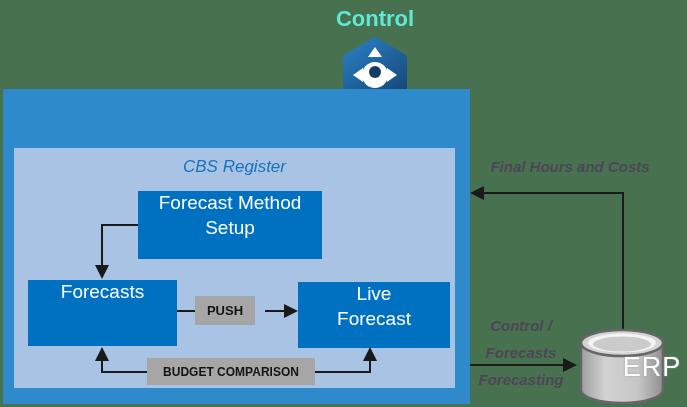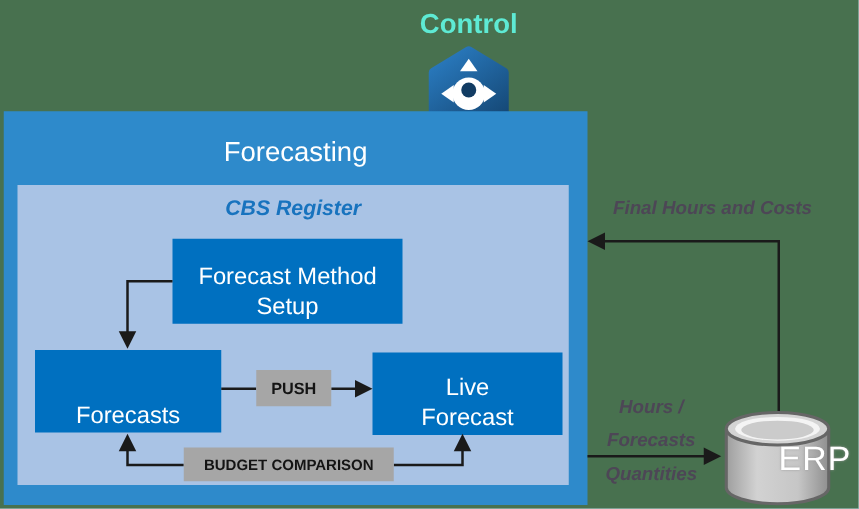--- a/index.html
+++ b/index.html
@@ -15,36 +15,36 @@
   }
   .control-icon{left:341px;top:36px;width:68px;height:78px;}
   .outer-box{left:3px;top:89px;width:467px;height:315px;background:#2E8ACB;}
   .outer-title{
     left:3px;top:109px;width:467px;text-align:center;
     color:#ffffff;font-size:22px;
   }
   .inner-box{left:14px;top:148px;width:441px;height:240px;background:#A9C3E5;}
   .inner-title{
     left:14px;top:157px;width:441px;text-align:center;
-    color:#1873BE;font-size:17px;font-style:italic;font-weight:700;
+    color:#1873BE;font-size:17px;font-style:italic;font-weight:400;
   }
   .node{
     background:#0070C0;color:#ffffff;font-size:19px;
-    display:flex;align-items:flex-end;justify-content:center;text-align:center;
+    display:flex;align-items:flex-start;justify-content:center;text-align:center;
     line-height:1.3;
   }
   .node-fms{left:138px;top:191px;width:184px;height:68px;}
   .node-forecasts{left:28px;top:280px;width:149px;height:66px;}
   .node-live{left:298px;top:282px;width:152px;height:66px;}
   .node-live span{max-width:95px;}
   .conn-label{
     background:#A6A6A6;color:#141414;font-weight:bold;
     display:flex;align-items:center;justify-content:center;text-align:center;
   }
-  .label-push{left:205px;top:296px;width:60px;height:29px;font-size:13px;}
+  .label-push{left:195px;top:296px;width:60px;height:29px;font-size:13px;}
   .label-budget{left:147px;top:358px;width:168px;height:27px;font-size:12px;}
   .svg-lines{left:0;top:0;width:687px;height:407px;pointer-events:none;}
   .annotation{
     color:#4D4656;font-style:italic;font-weight:bold;font-size:15px;text-align:center;
   }
   .ann-final{left:480px;top:158px;width:180px;}
   .ann-budget{left:468px;top:312px;width:106px;line-height:27px;}
   .erp-cyl{left:578px;top:328px;width:88px;height:78px;}
   .erp-label{
     left:608px;top:352px;width:88px;text-align:center;
@@ -71,21 +71,20 @@
       <polygon points="34,11 41,21 27,21" fill="#ffffff"></polygon>
       <polygon points="34,67 41,57 27,57" fill="#ffffff"></polygon>
       <polygon points="12,39 22,32 22,46" fill="#ffffff"></polygon>
       <polygon points="56,39 46,32 46,46" fill="#ffffff"></polygon>
       <circle cx="34" cy="39" r="13" fill="#ffffff"></circle>
       <circle cx="34" cy="36" r="6" fill="#123C63"></circle>
     </svg>
   </div>
 
   <div class="abs outer-box"></div>
-  <div class="abs outer-title">Forecasting</div>
 
   <div class="abs inner-box"></div>
   <div class="abs inner-title">CBS Register</div>
 
   <div class="abs node node-fms">
     <span>Forecast Method Setup</span>
   </div>
 
   <div class="abs node node-forecasts">
     <span>Forecasts</span>
@@ -118,23 +117,23 @@
     <span>PUSH</span>
   </div>
 
   <div class="abs annotation ann-final">Final Hours and Costs</div>
 
   <div class="abs conn-label label-budget">
     <span>BUDGET COMPARISON</span>
   </div>
 
   <div class="abs annotation ann-budget">
-    <div>Hours /</div>
+    <div>Control /</div>
     <div>Forecasts</div>
-    <div>Quantities</div>
+    <div>Forecasting</div>
   </div>
 
   <div class="abs erp-cyl">
     <svg width="88" height="78" viewBox="0 0 88 78">
       <defs>
         <linearGradient id="cylg" x1="0" y1="0" x2="1" y2="0">
           <stop offset="0" stop-color="#9E9E9E"></stop>
           <stop offset="0.3" stop-color="#D2D2D2"></stop>
           <stop offset="0.7" stop-color="#C6C6C6"></stop>
           <stop offset="1" stop-color="#8F8F8F"></stop>

